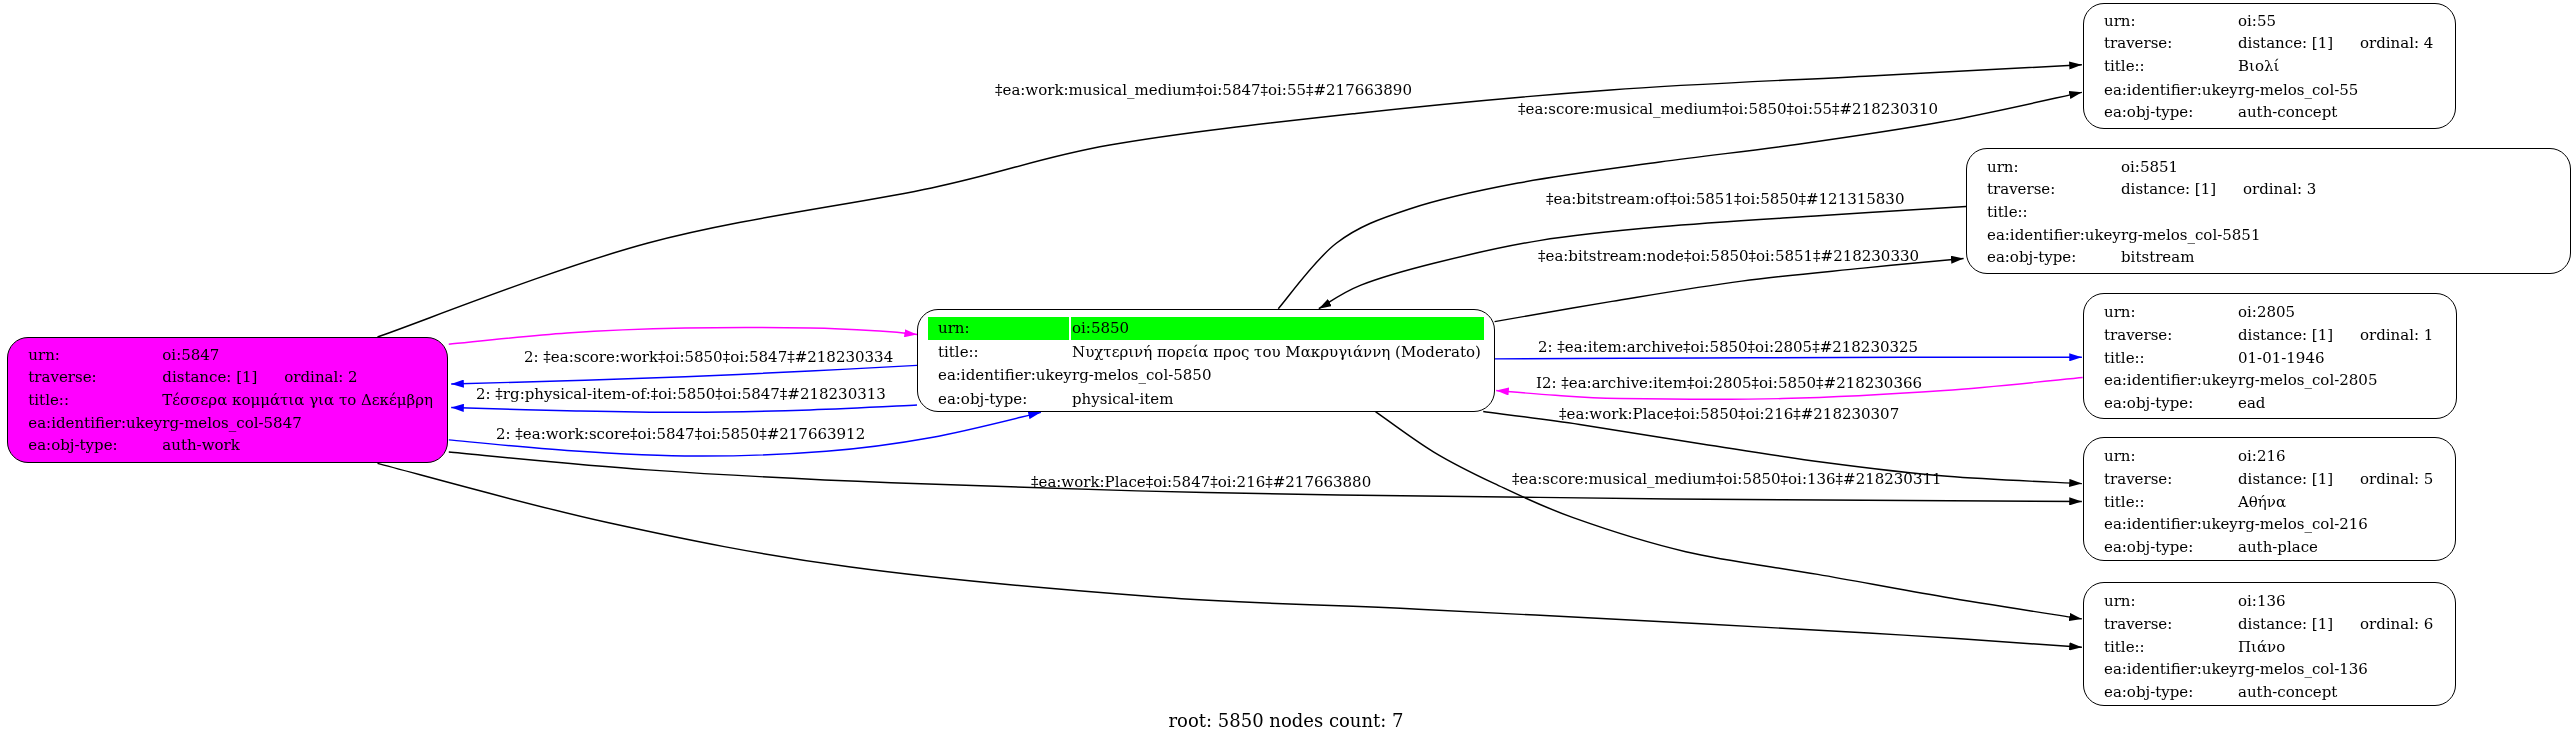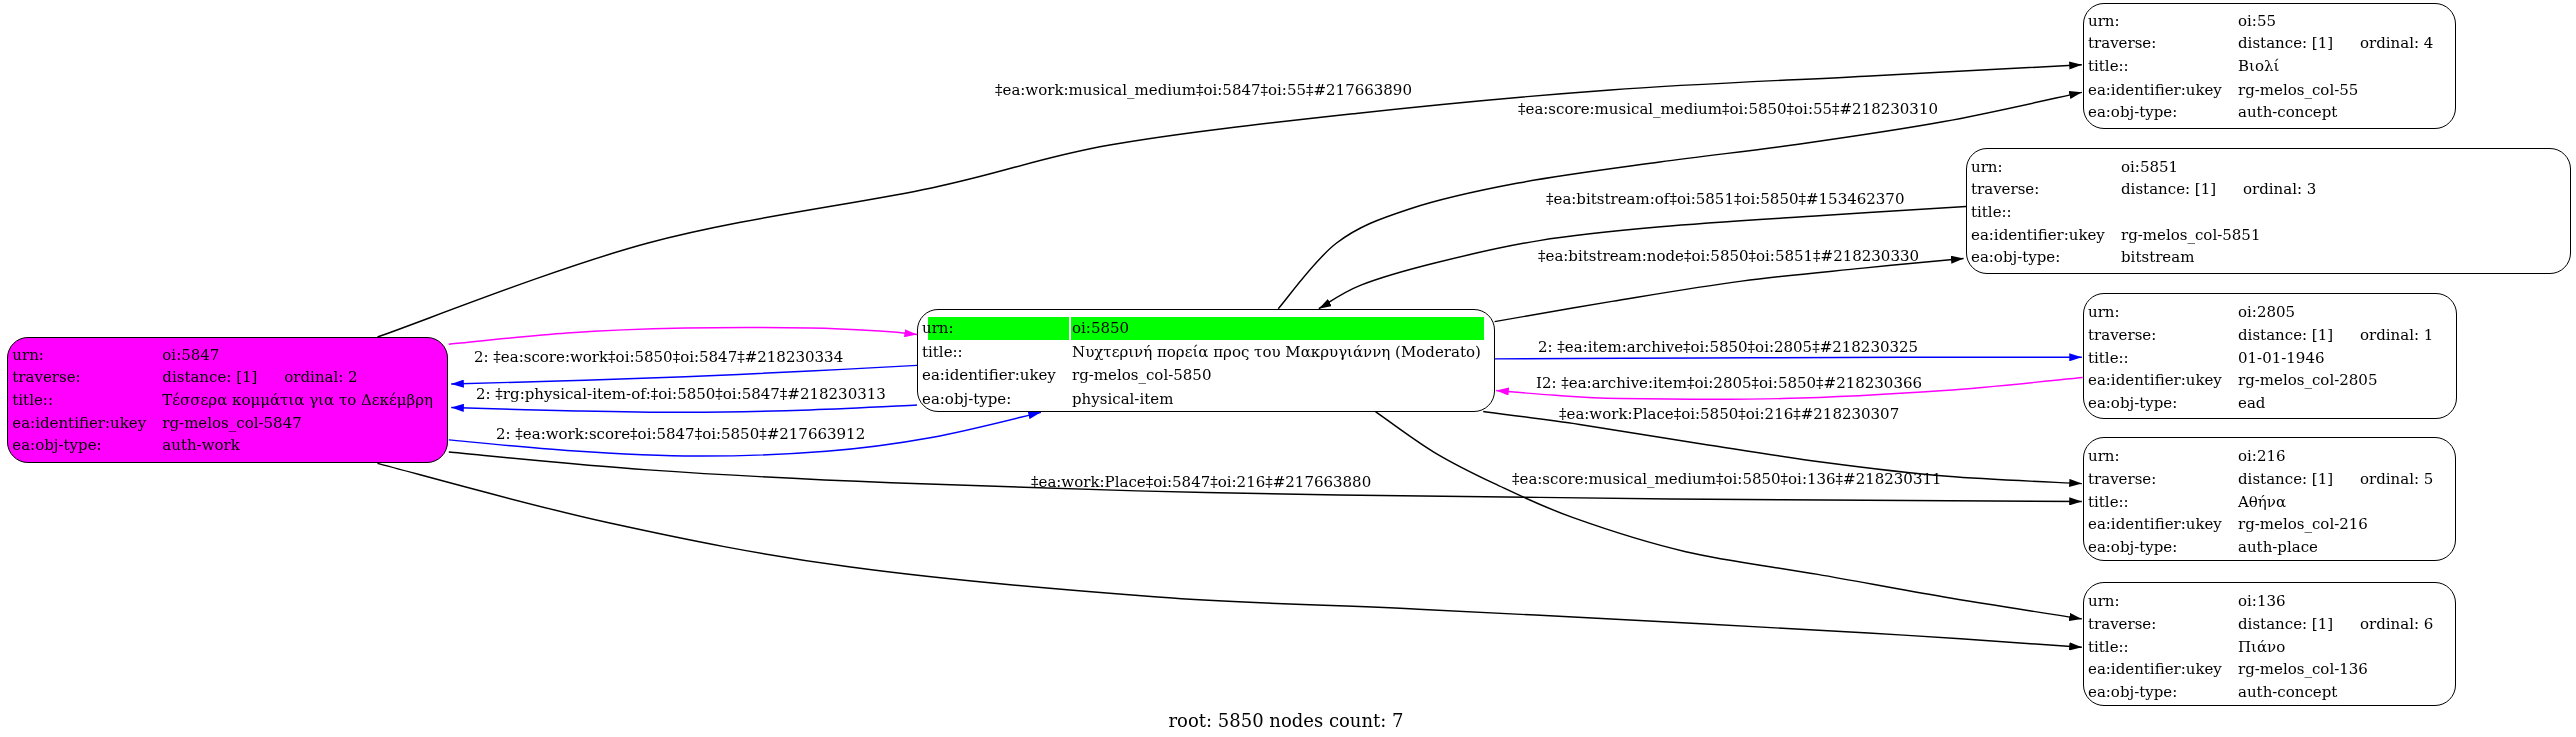--- a/index.html
+++ b/index.html
@@ -21,21 +21,21 @@
   }
   .node-row { position: absolute; left: 0; right: 0; height: 23px; }
   .row-label, .row-value, .row-value2 {
     position: absolute;
     top: 0;
     height: 23px;
     line-height: 23px;
     font-size: 15px;
     white-space: pre;
   }
-  .row-label  { left: 4px; text-align: right; }
+  .row-label  { left: 20px; text-align: right; }
   .row-value  { left: 154px; }
   .row-value2 { left: 276px; }
   .hl-cell { position: absolute; background: #00ff00; z-index: 0; }
   .node-row span { z-index: 1; }
   .edge-label {
     position: absolute;
     transform: translate(0, -50%);
     font-size: 15px;
     line-height: 19.4px;
     white-space: pre;
@@ -75,23 +75,23 @@
       <path d="M1845,443 C1887.5,442.8 2015.8,442.3 2100,442 C2184.2,441.7 2271.7,441.2 2350,441 C2428.3,440.8 2533.3,441.0 2570,441" fill="none" stroke="#0000ff" stroke-width="1.8" marker-end="url(#arr2)"></path>
       <path d="M2571,466 C2542.5,468.7 2461.8,477.7 2400,482 C2338.2,486.3 2266.7,490.3 2200,492 C2133.3,493.7 2046.7,492.7 2000,492 C1953.3,491.3 1945.5,489.7 1920,488 C1894.5,486.3 1859.2,483.0 1847,482" fill="none" stroke="#ff00ff" stroke-width="1.8" marker-end="url(#arr1)"></path>
       <path d="M1831,508 C1850.8,510.7 1905.0,517.3 1950,524 C1995.0,530.7 2050.5,540.2 2101,548 C2151.5,555.8 2202.5,564.3 2253,571 C2303.5,577.7 2351.2,583.7 2404,588 C2456.8,592.3 2542.3,595.5 2570,597" fill="none" stroke="#000000" stroke-width="1.8" marker-end="url(#arr0)"></path>
       <path d="M554,558 C595.0,561.7 709.0,573.7 800,580 C891.0,586.3 985.3,591.3 1100,596 C1214.7,600.7 1354.7,605.0 1488,608 C1621.3,611.0 1781.3,612.5 1900,614 C2018.7,615.5 2088.3,616.2 2200,617 C2311.7,617.8 2508.3,618.7 2570,619" fill="none" stroke="#000000" stroke-width="1.8" marker-end="url(#arr0)"></path>
       <path d="M1698,508 C1710.0,516.3 1745.5,543.2 1770,558 C1794.5,572.8 1816.3,583.5 1845,597 C1873.7,610.5 1902.7,625.0 1942,639 C1981.3,653.0 2030.7,669.3 2081,681 C2131.3,692.7 2190.8,699.7 2244,709 C2297.2,718.3 2345.7,727.8 2400,737 C2454.3,746.2 2541.7,759.5 2570,764" fill="none" stroke="#000000" stroke-width="1.8" marker-end="url(#arr0)"></path>
       <path d="M466,572 C513.3,584.2 652.7,623.7 750,645 C847.3,666.3 936.8,684.7 1050,700 C1163.2,715.3 1312.2,728.3 1429,737 C1545.8,745.7 1639.2,746.5 1751,752 C1862.8,757.5 2000.2,764.7 2100,770 C2199.8,775.3 2271.7,779.2 2350,784 C2428.3,788.8 2533.3,796.5 2570,799" fill="none" stroke="#000000" stroke-width="1.8" marker-end="url(#arr0)"></path>
     </svg>
   <div id="graph-footer" style="left: 1286px; top: 720px;">root: 5850 nodes count: 7</div>
 <div class="edge-label" style="left: 995px; top: 91px;">‡ea:work:musical_medium‡oi:5847‡oi:55‡#217663890</div>
     <div class="edge-label" style="left: 1518px; top: 110px;">‡ea:score:musical_medium‡oi:5850‡oi:55‡#218230310</div>
-    <div class="edge-label" style="left: 1546px; top: 200px;">‡ea:bitstream:of‡oi:5851‡oi:5850‡#153462370</div>
+    <div class="edge-label" style="left: 1546px; top: 200px;">‡ea:bitstream:of‡oi:5851‡oi:5850‡#121315830</div>
     <div class="edge-label" style="left: 1538px; top: 257px;">‡ea:bitstream:node‡oi:5850‡oi:5851‡#218230330</div>
-    <div class="edge-label" style="left: 474px; top: 358px;">2: ‡ea:score:work‡oi:5850‡oi:5847‡#218230334</div>
+    <div class="edge-label" style="left: 524px; top: 358px;">2: ‡ea:score:work‡oi:5850‡oi:5847‡#218230334</div>
     <div class="edge-label" style="left: 476px; top: 395px;">2: ‡rg:physical-item-of:‡oi:5850‡oi:5847‡#218230313</div>
     <div class="edge-label" style="left: 496px; top: 435px;">2: ‡ea:work:score‡oi:5847‡oi:5850‡#217663912</div>
     <div class="edge-label" style="left: 1538px; top: 348px; text-align: right;">2: ‡ea:item:archive‡oi:5850‡oi:2805‡#218230325</div>
     <div class="edge-label" style="left: 1536px; top: 384px;">I2: ‡ea:archive:item‡oi:2805‡oi:5850‡#218230366</div>
     <div class="edge-label" style="left: 1559px; top: 415px;">‡ea:work:Place‡oi:5850‡oi:216‡#218230307</div>
     <div class="edge-label" style="left: 1031px; top: 483px;">‡ea:work:Place‡oi:5847‡oi:216‡#217663880</div>
     <div class="edge-label" style="left: 1512px; top: 480px;">‡ea:score:musical_medium‡oi:5850‡oi:136‡#218230311</div>
     <div class="node" style="left: 7.3px; top: 337px; width: 441px; height: 126px; background: rgb(255, 0, 255);">
       <div class="node-row" style="top: 5.7px;">
         <span class="row-label">urn:</span>

